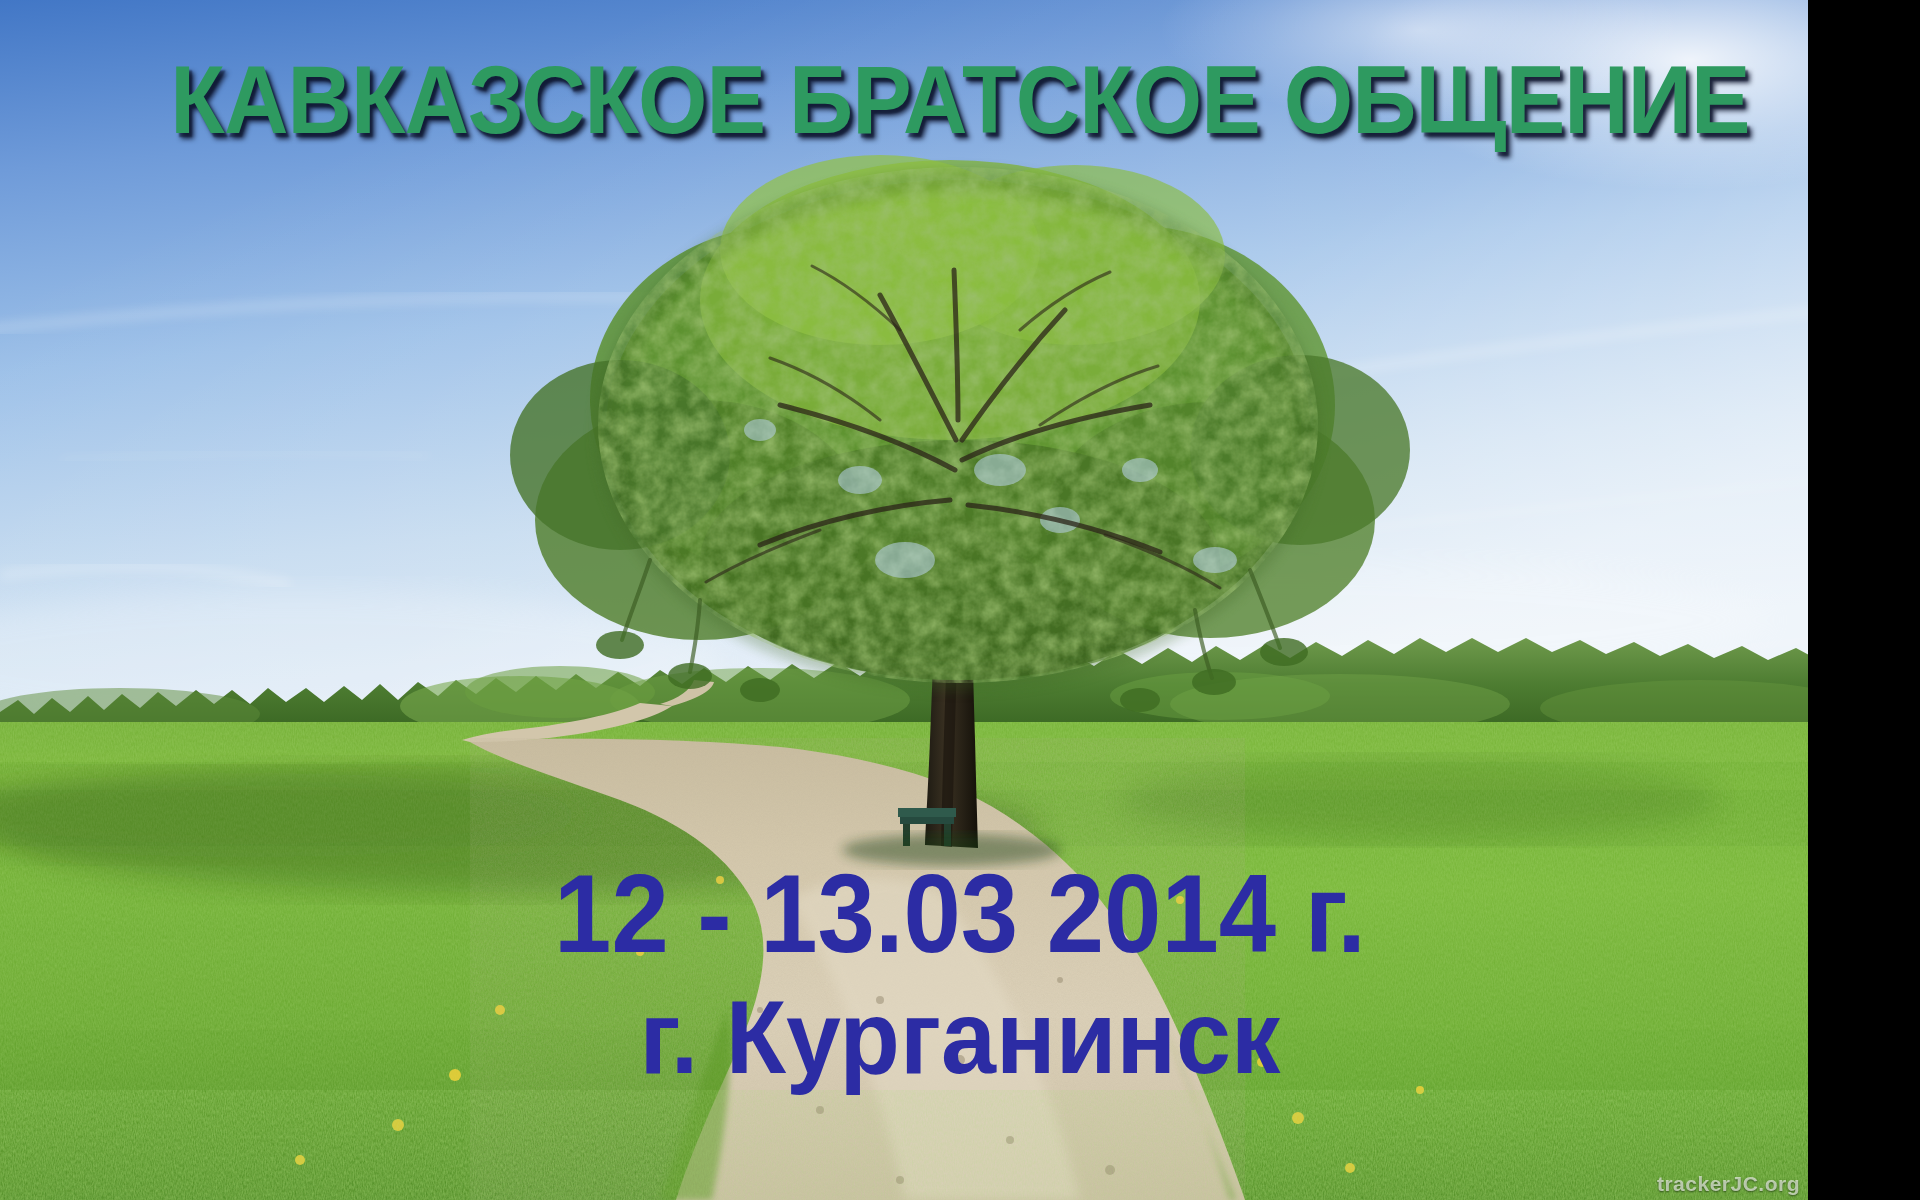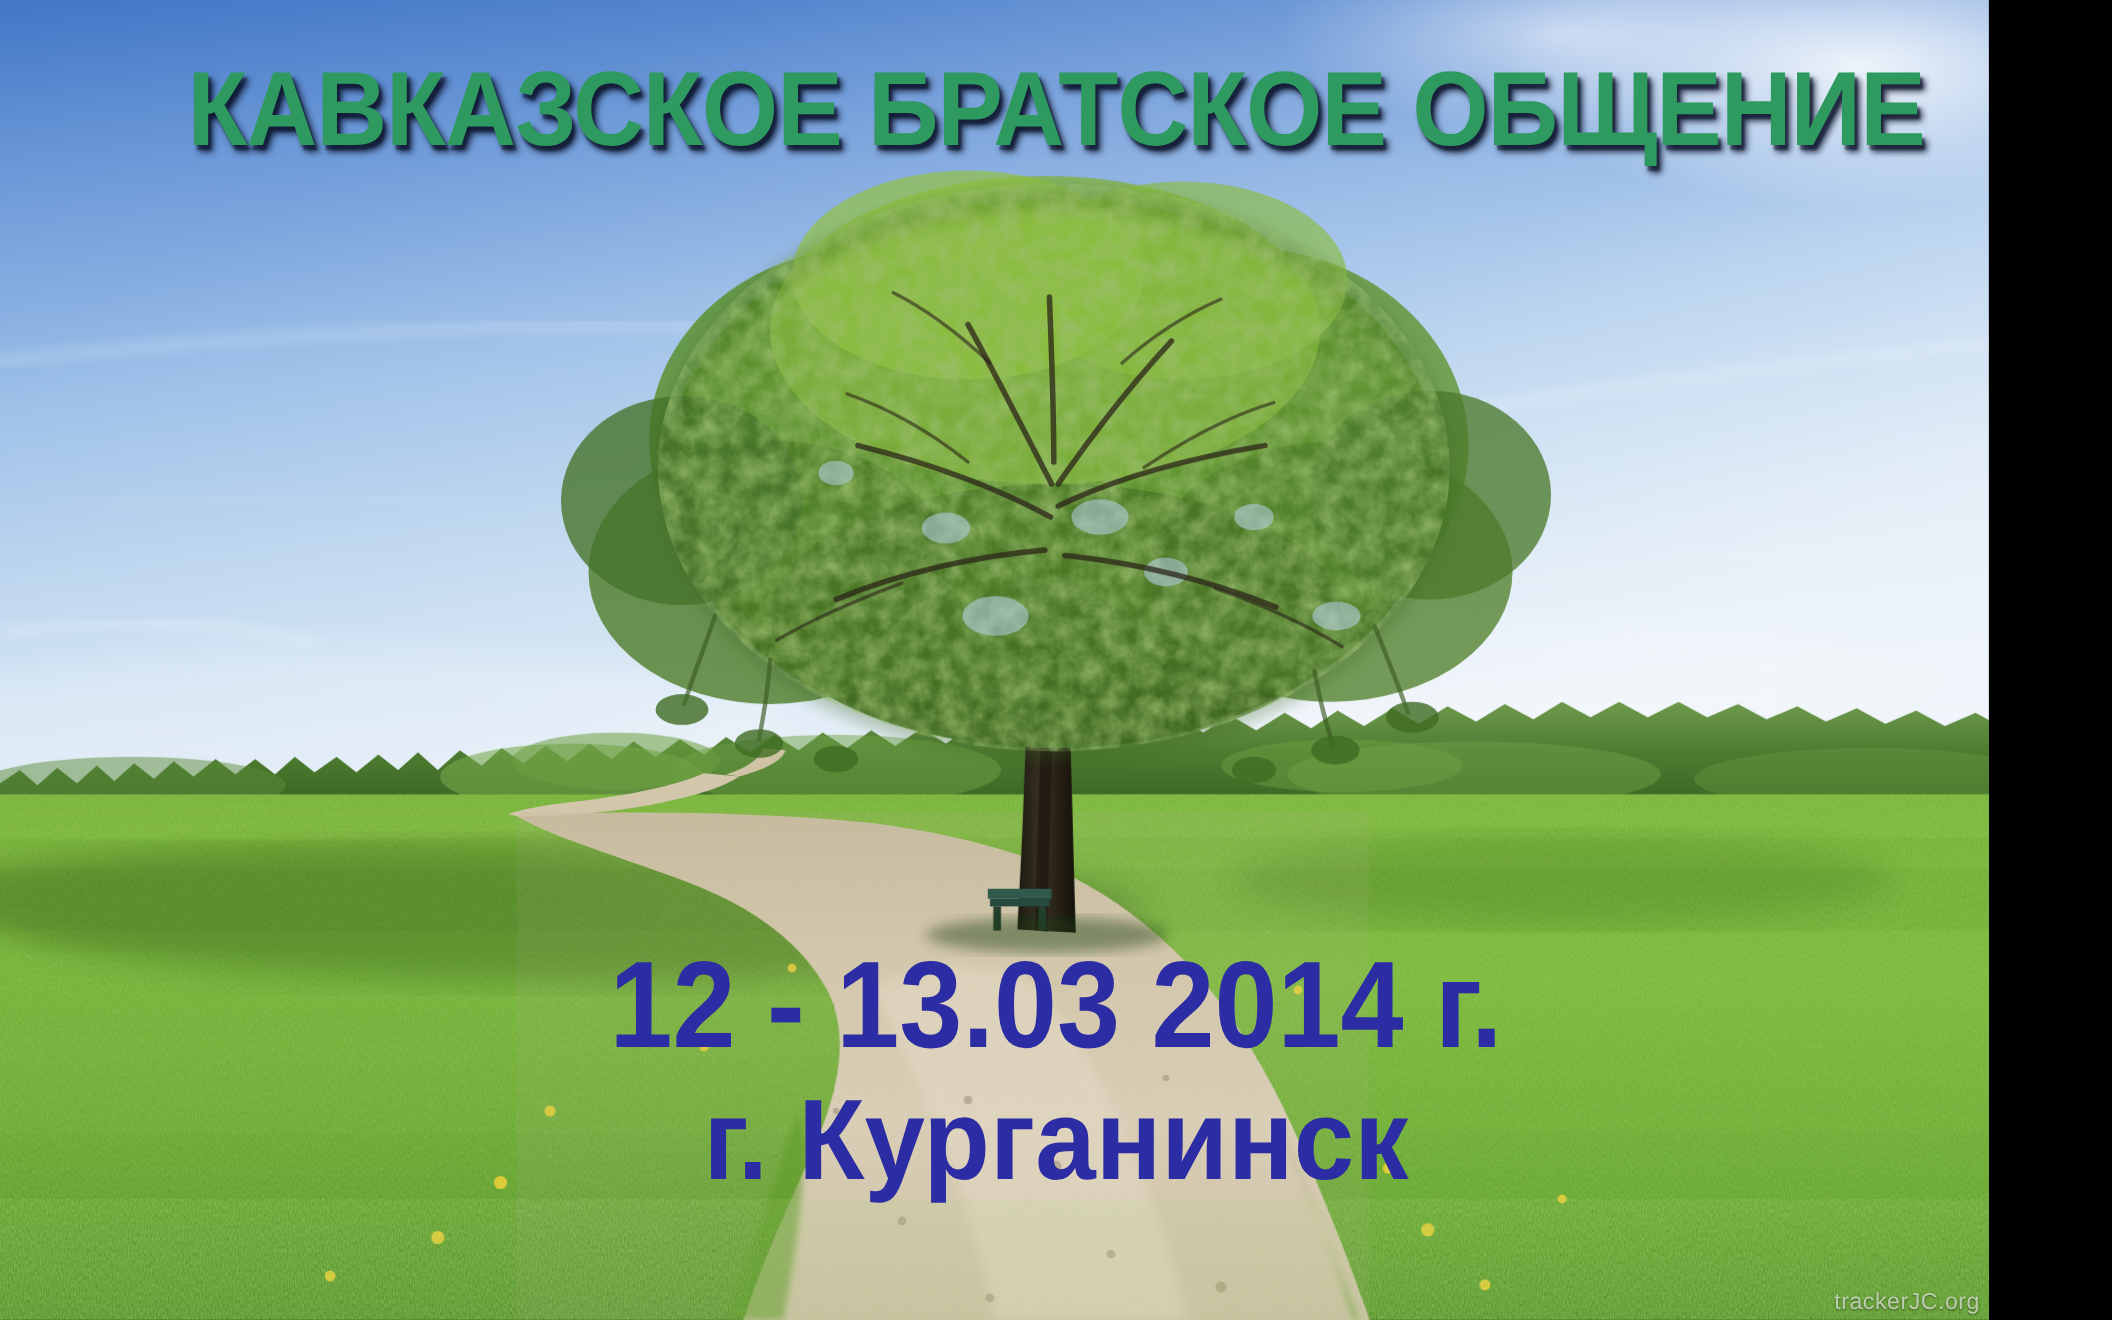--- a/index.html
+++ b/index.html
@@ -66,21 +66,21 @@
     color: #2c2ca4;
     transform: scaleX(0.95);
     transform-origin: 50% 50%;
     white-space: nowrap;
   }
   .watermark {
     position: absolute;
     right: 8px;
     bottom: 4px;
     font-family: "Liberation Sans", sans-serif;
-    font-weight: normal;
+    font-weight: bold;
     font-size: 21px;
     letter-spacing: 0.5px;
     color: rgba(232,238,225,0.72);
     text-shadow: 0 1px 2px rgba(20,40,10,0.65);
     white-space: nowrap;
   }
 </style>
 </head>
 <body>
 

